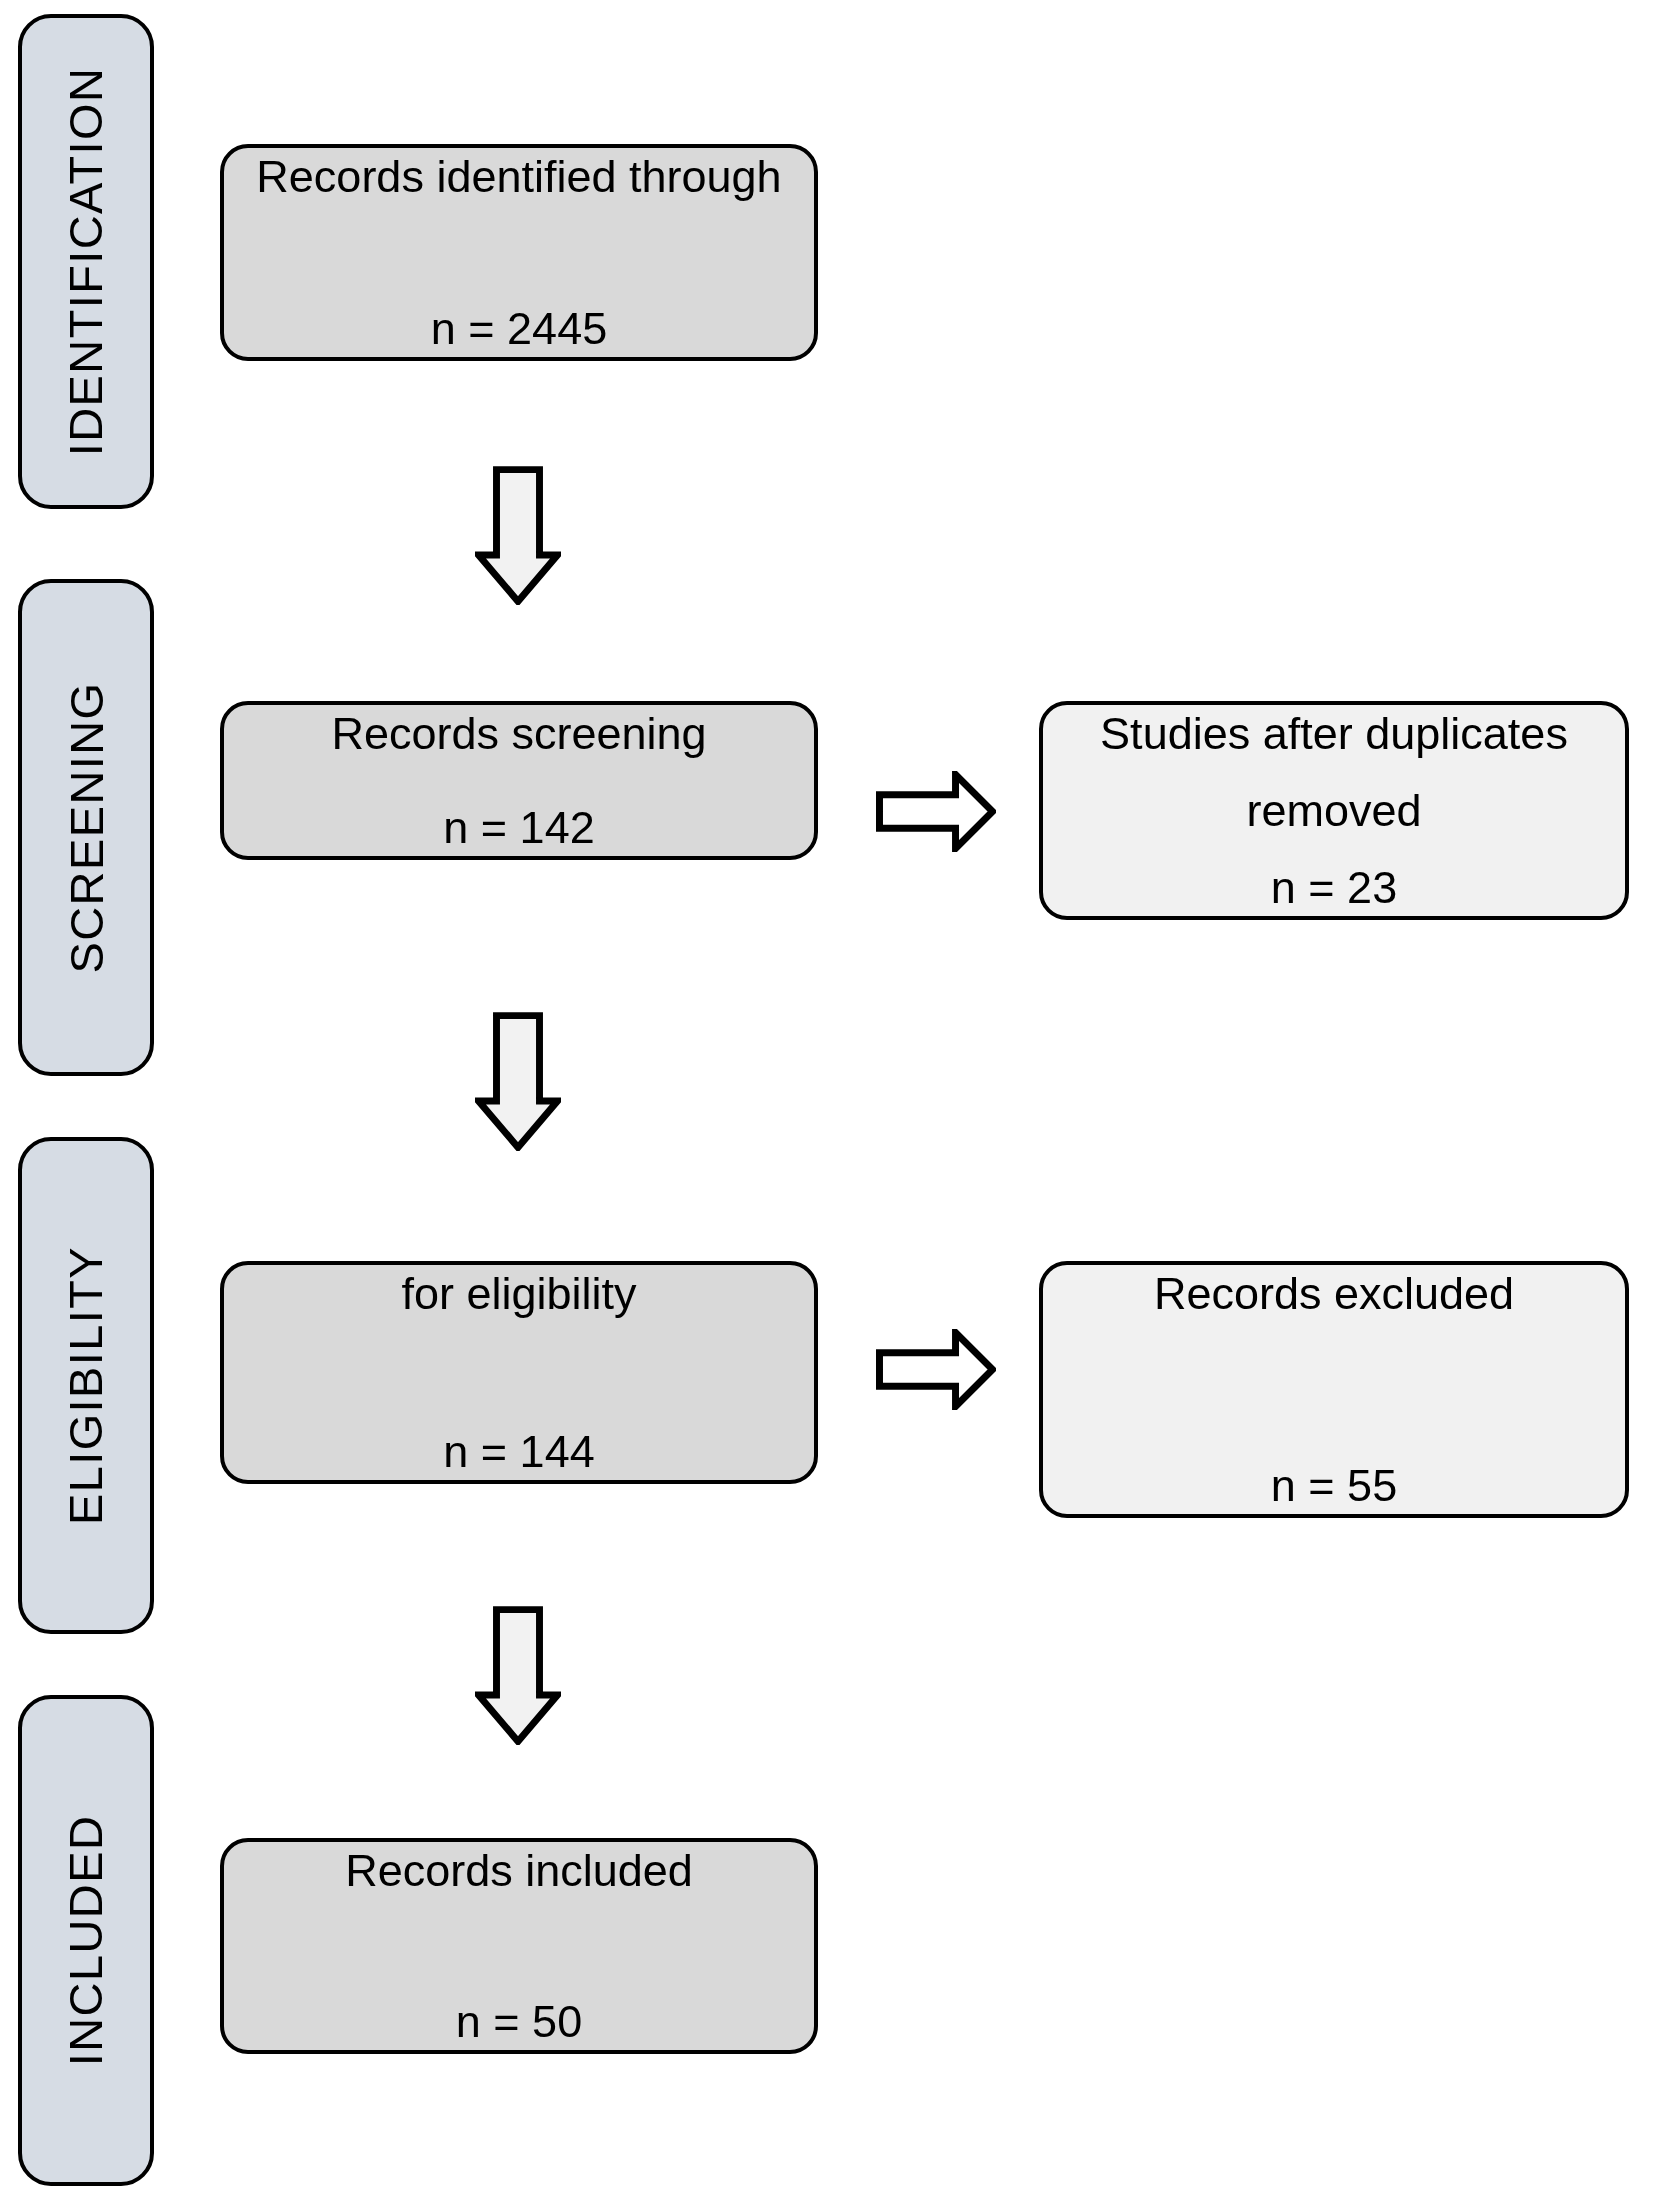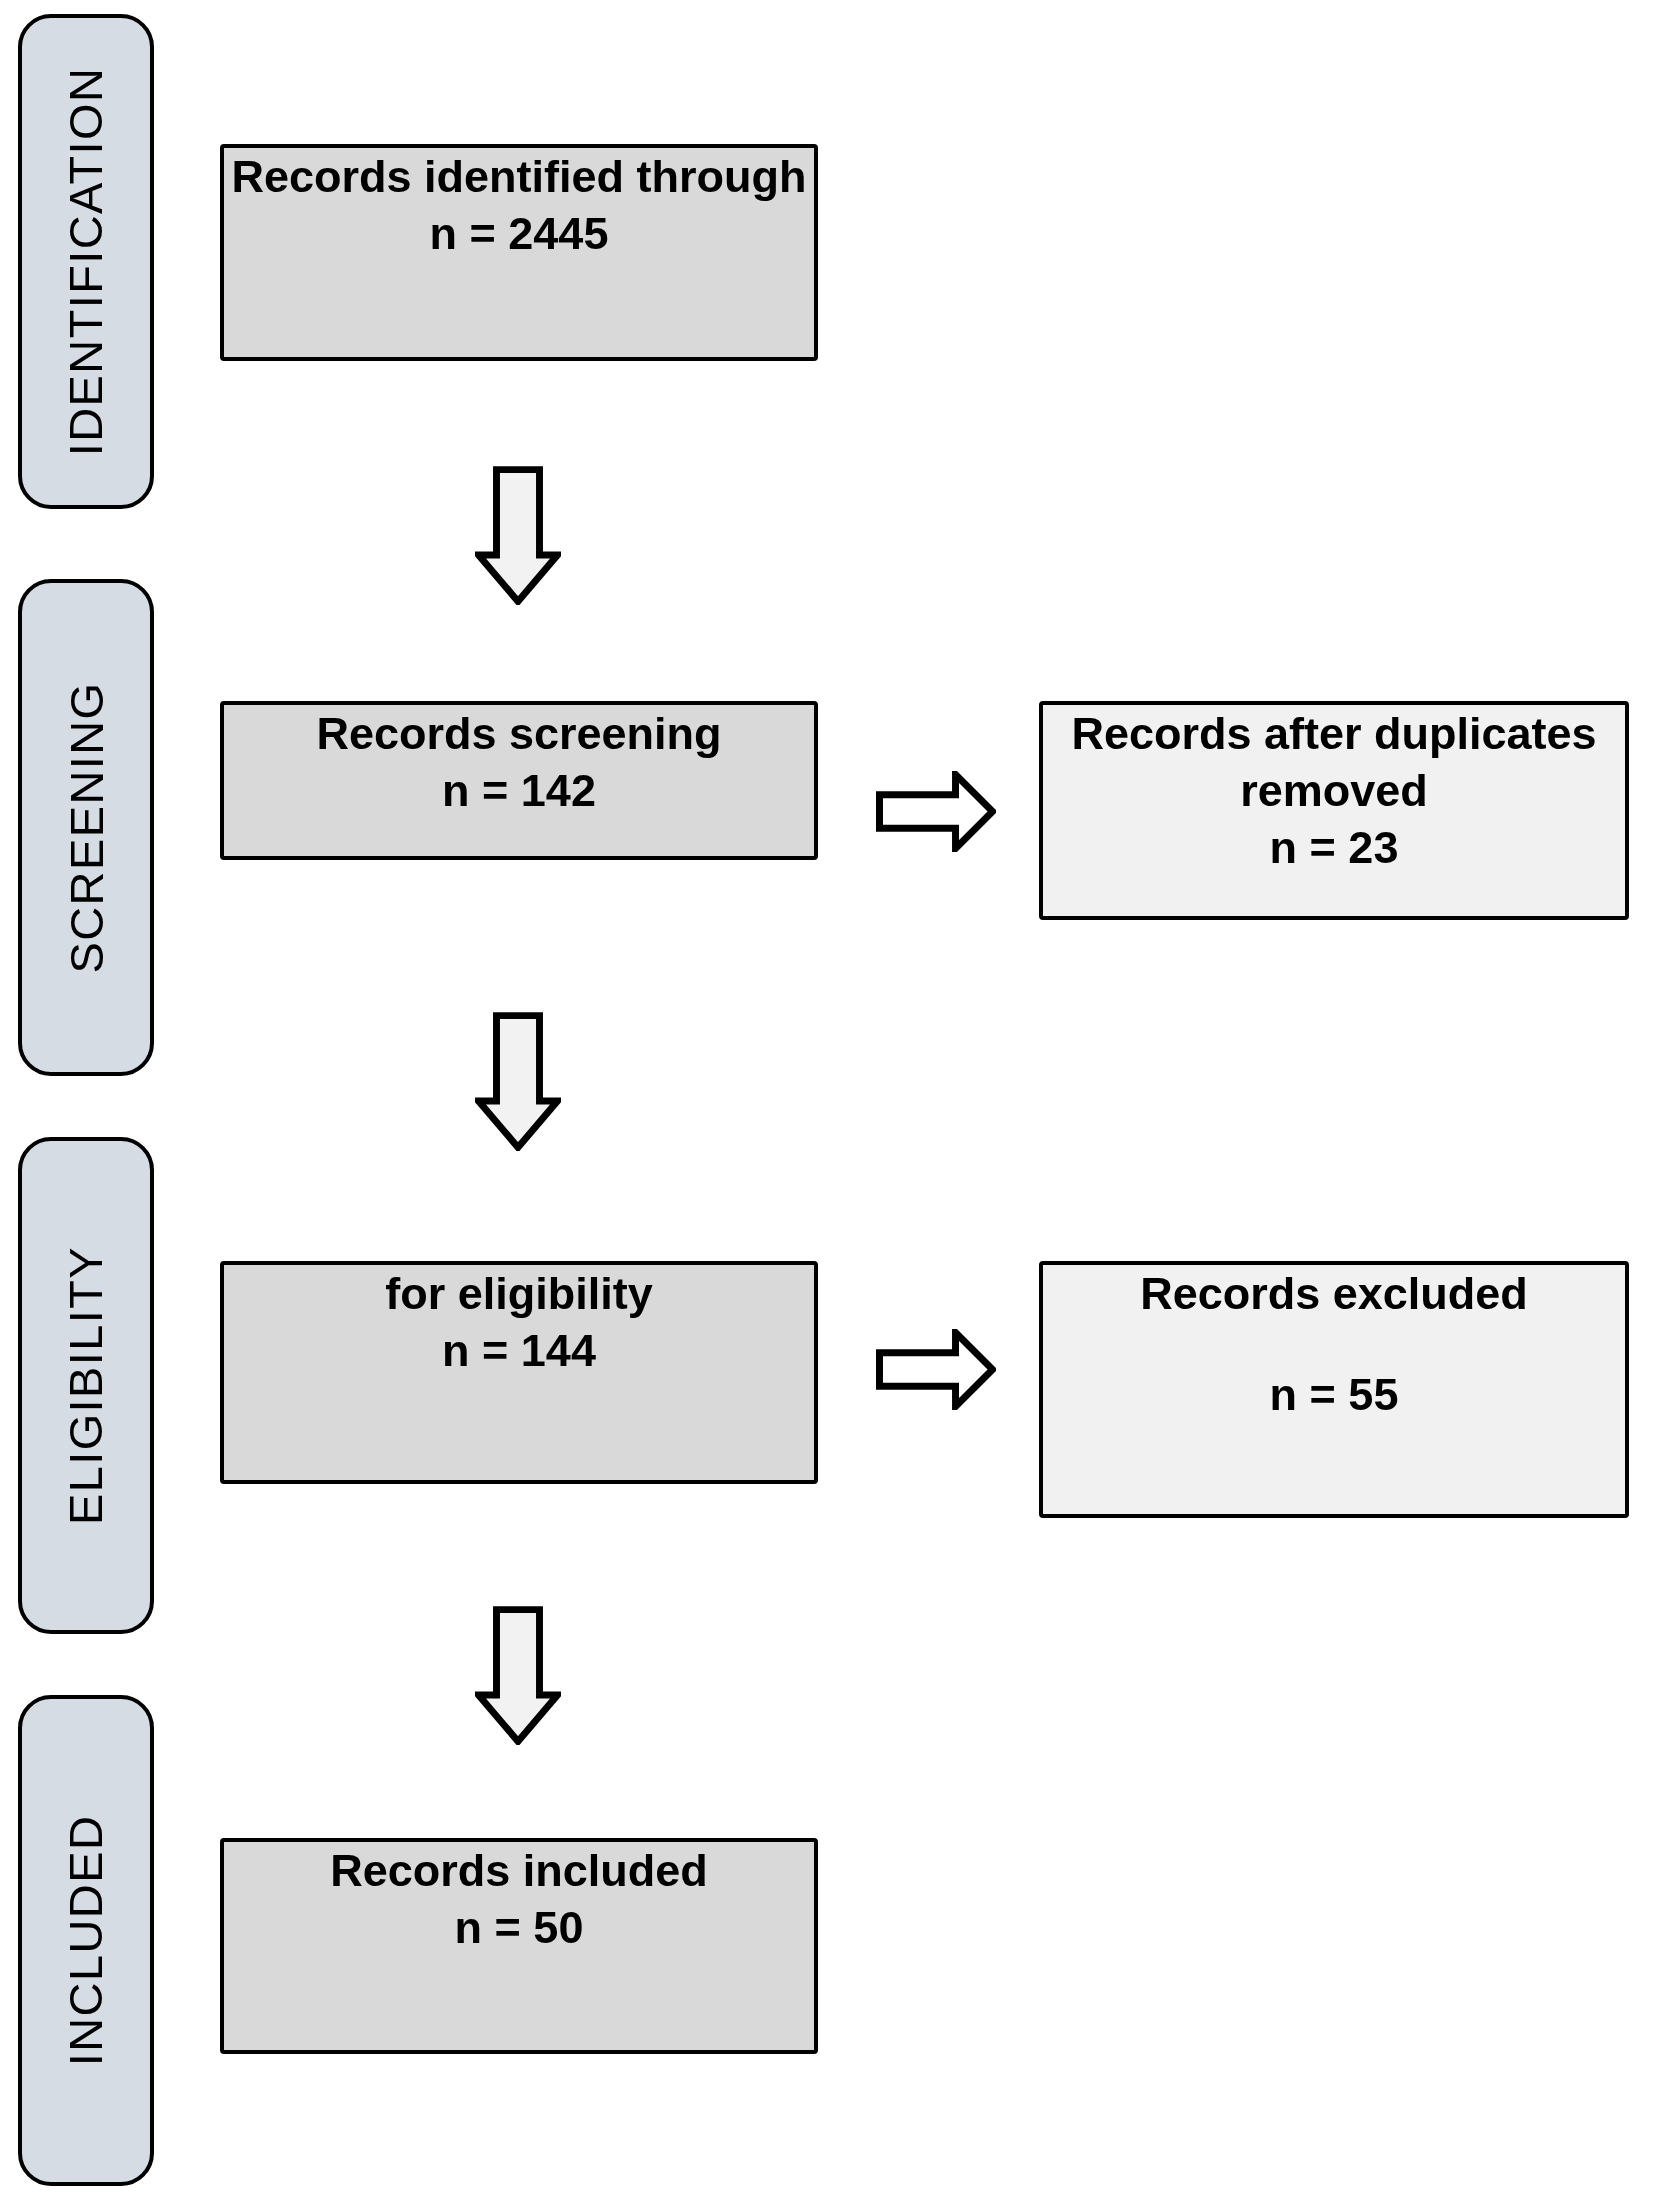--- a/index.html
+++ b/index.html
@@ -32,29 +32,28 @@
     transform: rotate(-90deg);
     white-space: nowrap;
     font-size: 47px;
     letter-spacing: 1.4px;
     line-height: 1;
   }
   .flow-box {
     position: absolute;
     box-sizing: border-box;
     border: 4.2px solid #000000;
-    border-radius: 4px;
+    border-radius: 28px;
     display: flex;
     flex-direction: column;
     align-items: center;
-    justify-content: flex-start;
+    justify-content: space-between;
     text-align: center;
     font-size: 45px;
     line-height: 57px;
-    font-weight: bold;
   }
   .main-box {
     left: 220px;
     width: 598px;
     background: #d9d9d9;
   }
   .side-box {
     left: 1039px;
     width: 590px;
     background: #f1f1f1;
@@ -94,21 +93,21 @@
     <div class="box-line">for eligibility</div>
     <div class="box-line">n = 144</div>
   </div>
 
   <div class="flow-box main-box" style="top:1838px;height:216px;">
     <div class="box-line">Records included</div>
     <div class="box-line">n = 50</div>
   </div>
 
   <div class="flow-box side-box" style="top:701px;height:219px;">
-    <div class="box-line">Records after duplicates</div>
+    <div class="box-line">Studies after duplicates</div>
     <div class="box-line">removed</div>
     <div class="box-line">n = 23</div>
   </div>
 
   <div class="flow-box side-box" style="top:1261px;height:257px;gap:44px;">
     <div class="box-line">Records excluded</div>
     <div class="box-line">n = 55</div>
   </div>
 
   <svg class="arrow" style="left:475px;top:466px;" width="86" height="139" viewBox="0 0 124 200">

